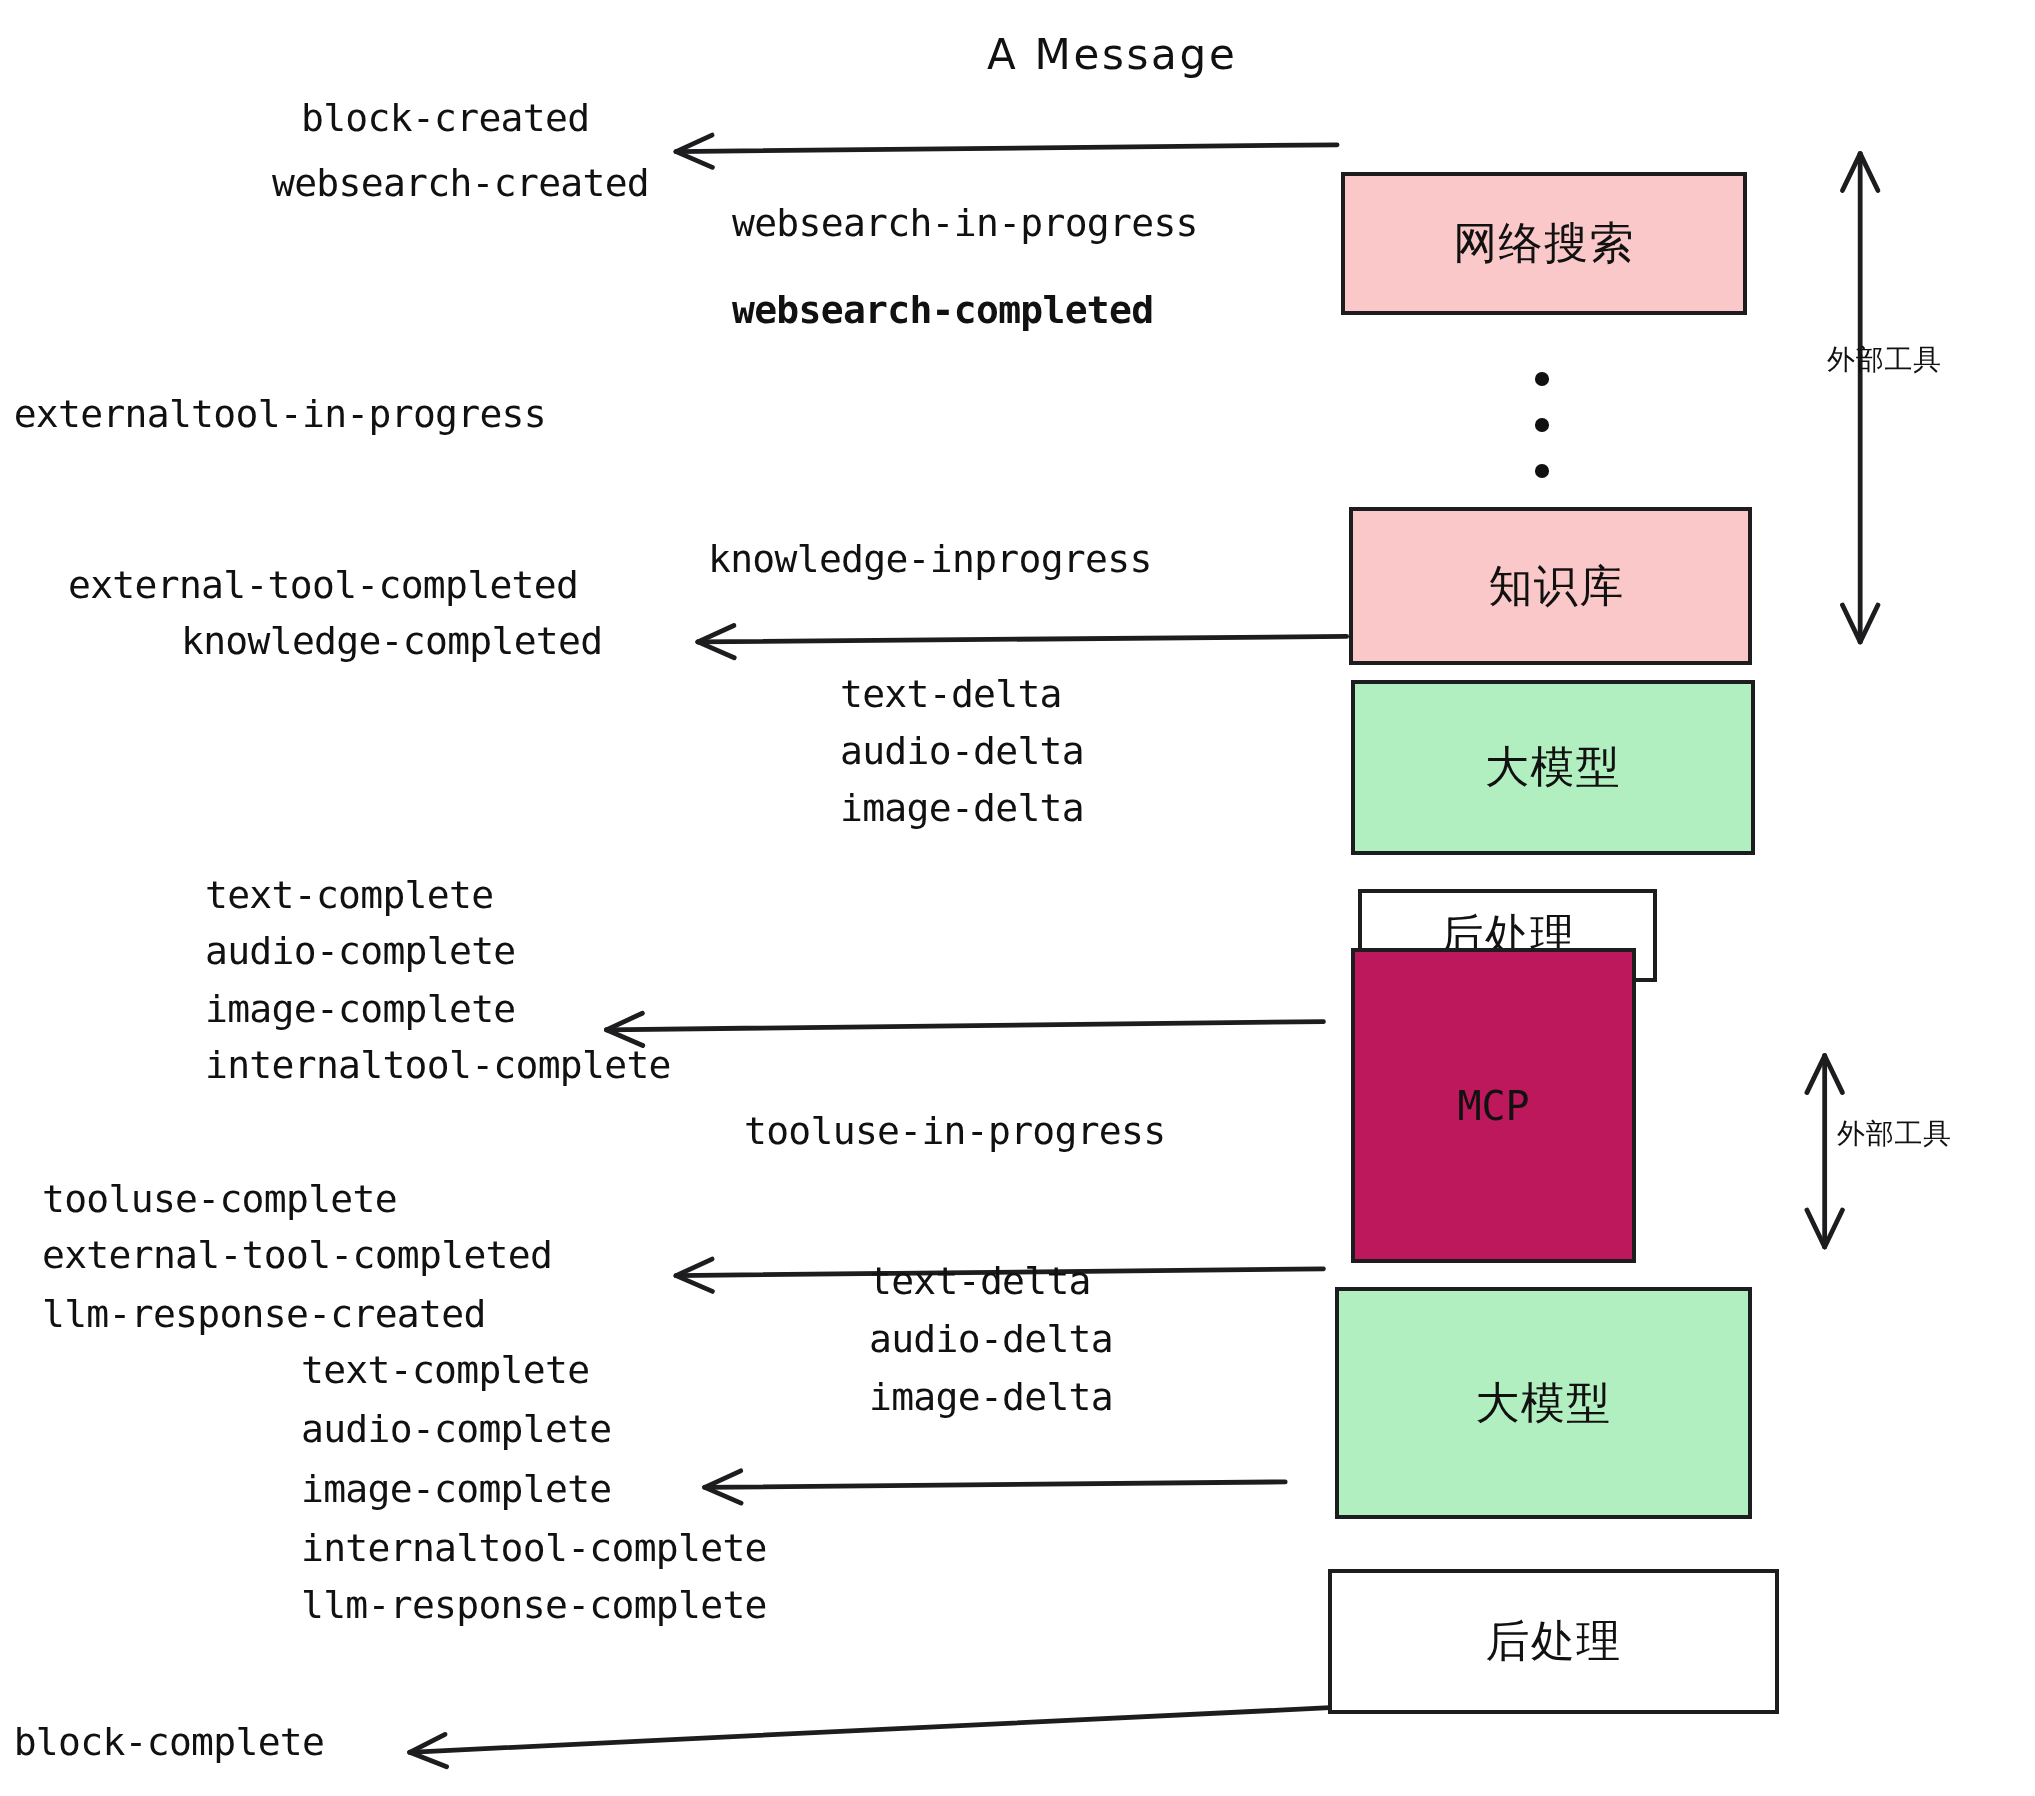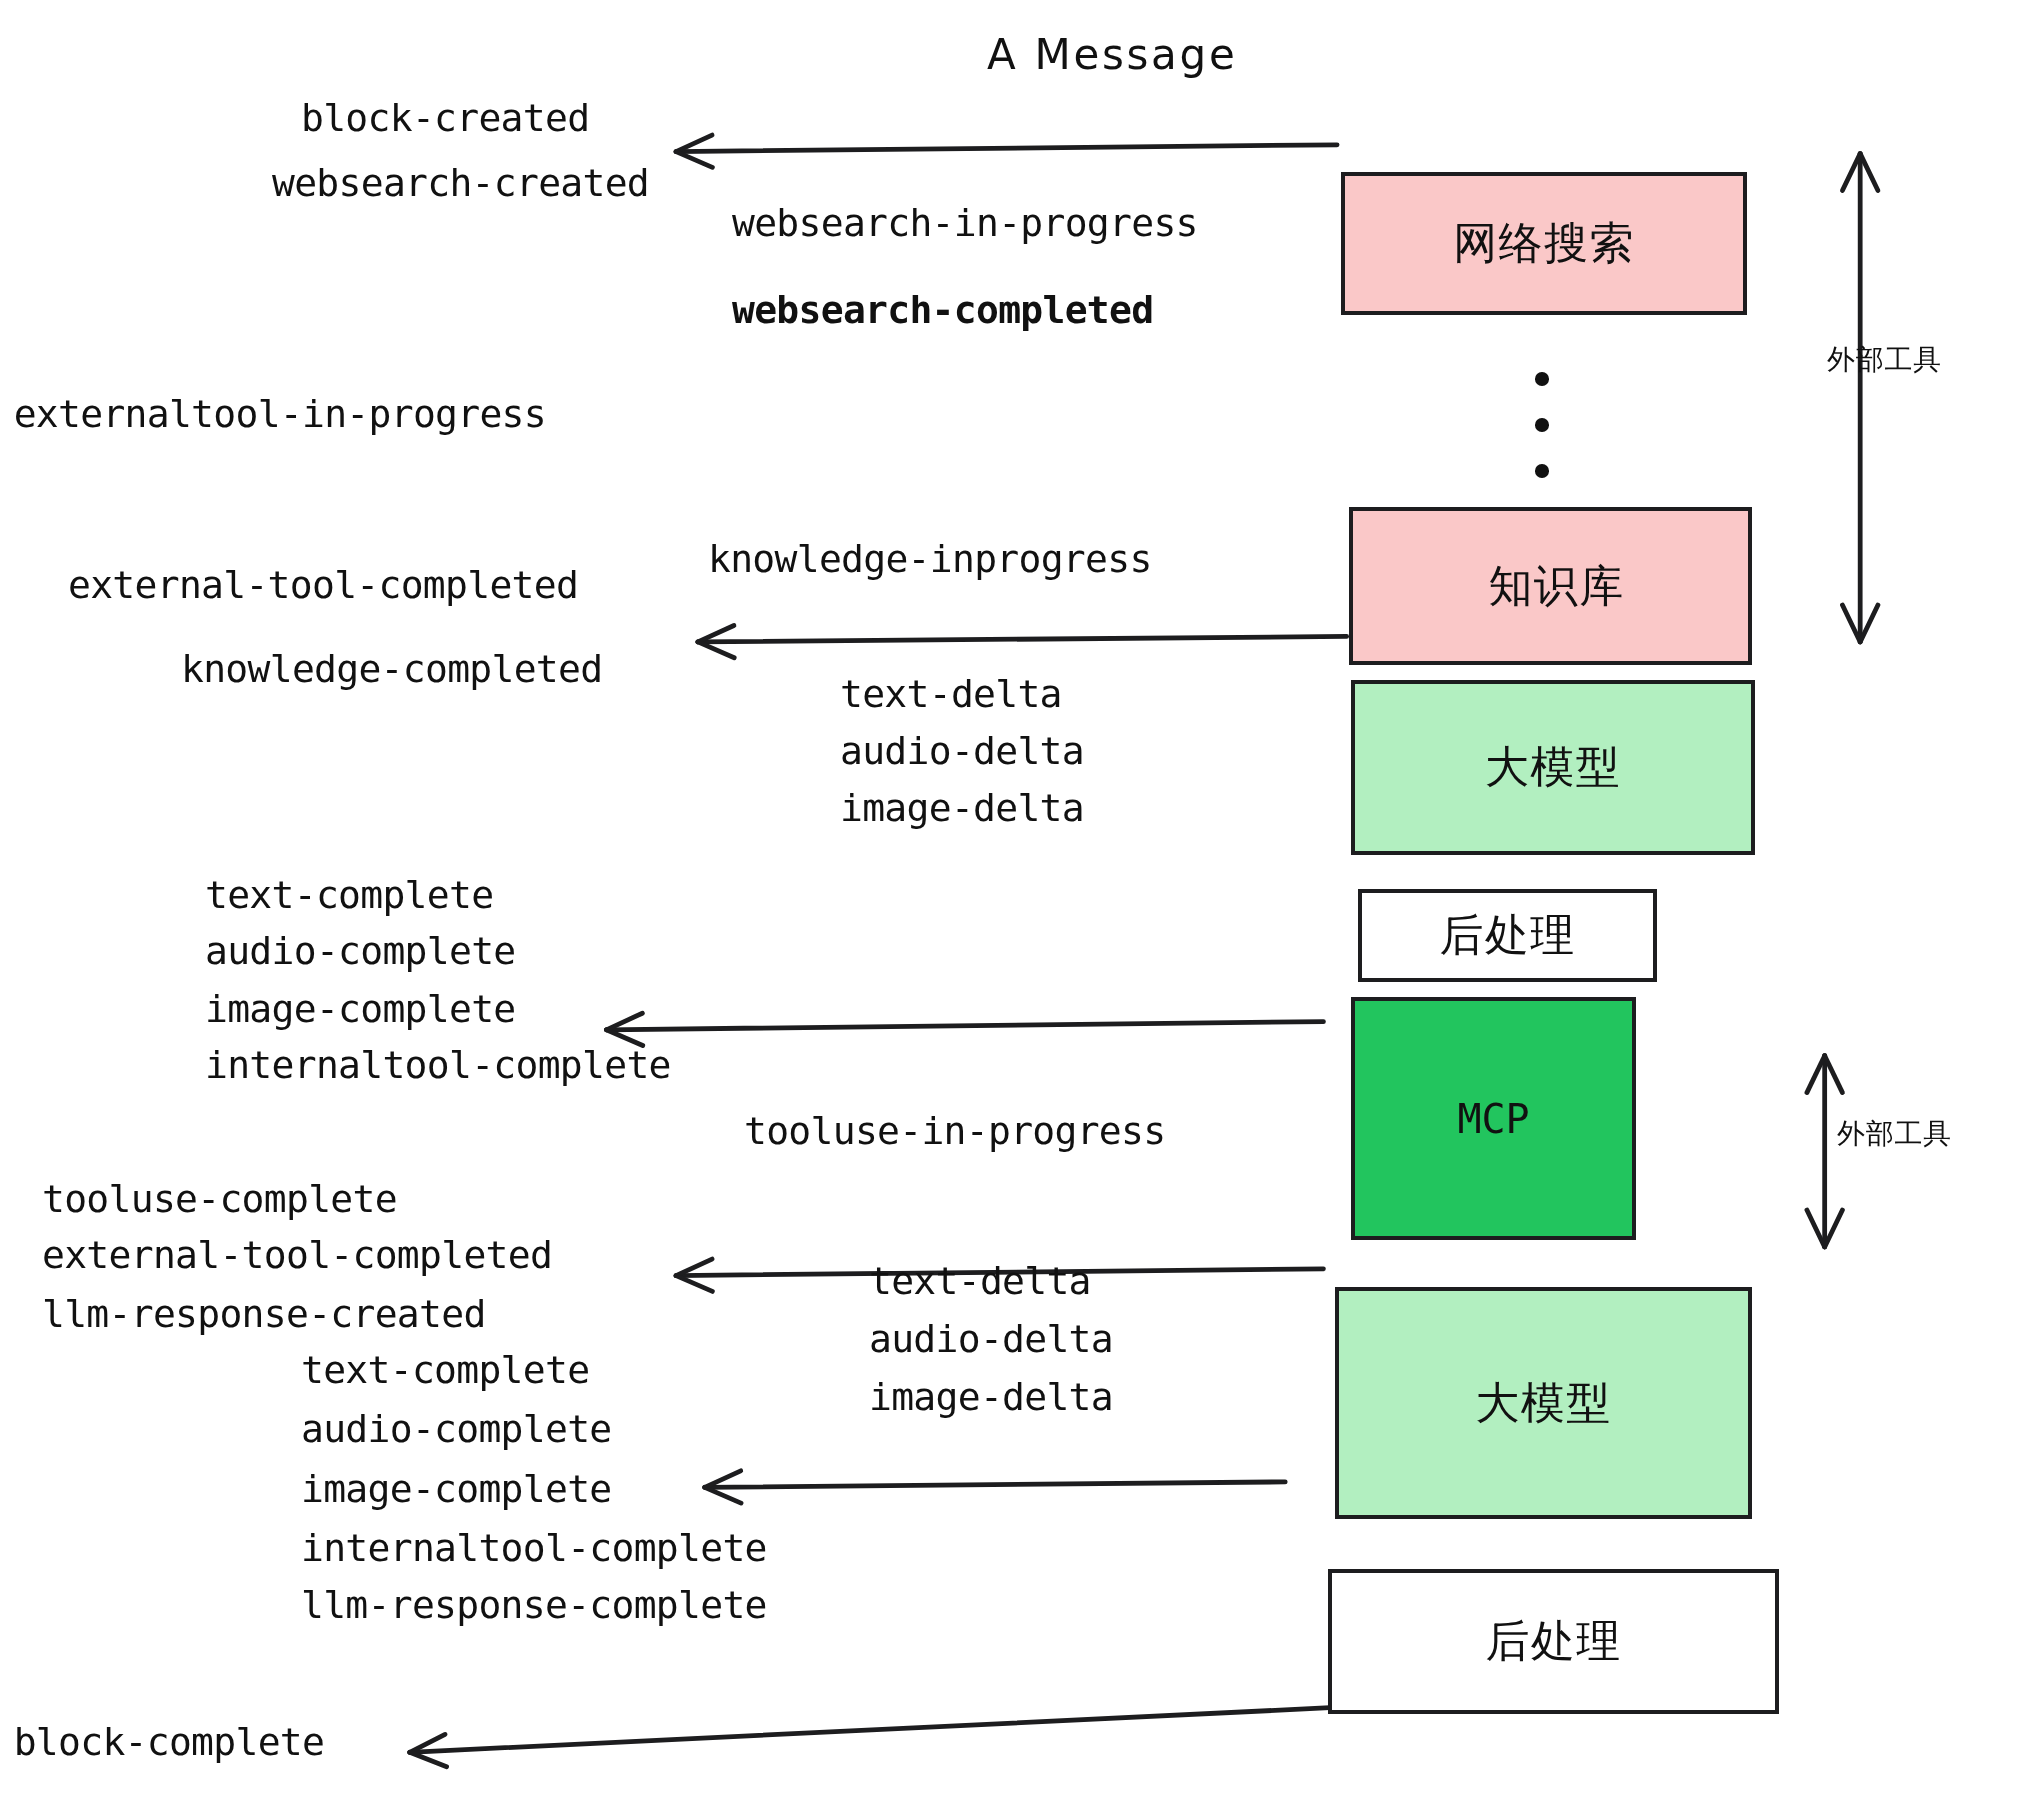--- a/index.html
+++ b/index.html
@@ -120,34 +120,34 @@
         <line x1="2672" y1="1826" x2="2646" y2="1772"></line>
         <line x1="2672" y1="1826" x2="2698" y2="1772"></line>
       </g>
   </svg>
 
   <div id="boxes">
       <div class="box" style="left: 1341px; top: 172px; width: 406px; height: 143px; background: rgb(250, 200, 200); border-color: rgb(29, 29, 31);">网络搜索</div>
       <div class="box" style="left: 1349px; top: 507px; width: 403px; height: 158px; background: rgb(250, 200, 200); border-color: rgb(29, 29, 31); padding-left: 12px;">知识库</div>
       <div class="box" style="left: 1351px; top: 680px; width: 404px; height: 175px; background: rgb(178, 239, 192); border-color: rgb(29, 29, 31);">大模型</div>
       <div class="box" style="left: 1358px; top: 889px; width: 299px; height: 93px; background: rgb(255, 255, 255); border-color: rgb(29, 29, 31);">后处理</div>
-      <div class="box mono" style="left: 1351px; top: 997px; width: 285px; height: 243px; background: #22c55e; border-color: rgb(29, 29, 31);">MCP</div>
+      <div class="box mono" style="left: 1351px; top: 948px; width: 285px; height: 315px; background: #be185d; border-color: rgb(29, 29, 31);">MCP</div>
       <div class="box" style="left: 1335px; top: 1287px; width: 417px; height: 232px; background: rgb(178, 239, 192); border-color: rgb(29, 29, 31);">大模型</div>
       <div class="box" style="left: 1328px; top: 1569px; width: 451px; height: 145px; background: rgb(255, 255, 255); border-color: rgb(29, 29, 31);">后处理</div>
     </div>
 
   <div id="events">
       <div class="evt" style="left: 301px; top: 99px;">block-created</div>
       <div class="evt" style="left: 272px; top: 164px;">websearch-created</div>
       <div class="evt" style="left: 732px; top: 204px;">websearch-in-progress</div>
       <div class="evt" style="left: 732px; top: 291px; font-weight: bold;">websearch-completed</div>
       <div class="evt" style="left: 13.7px; top: 395px;">externaltool-in-progress</div>
       <div class="evt" style="left: 708px; top: 540px;">knowledge-inprogress</div>
       <div class="evt" style="left: 68px; top: 566px;">external-tool-completed</div>
-      <div class="evt" style="left: 181px; top: 622px; margin-top: 28px;">knowledge-completed</div>
+      <div class="evt" style="left: 181px; top: 622px;">knowledge-completed</div>
       <div class="evt" style="left: 840px; top: 675px;">text-delta</div>
       <div class="evt" style="left: 840px; top: 732px;">audio-delta</div>
       <div class="evt" style="left: 840px; top: 789px;">image-delta</div>
       <div class="evt" style="left: 205px; top: 876px;">text-complete</div>
       <div class="evt" style="left: 205px; top: 932px;">audio-complete</div>
       <div class="evt" style="left: 205px; top: 990px;">image-complete</div>
       <div class="evt" style="left: 205px; top: 1046px;">internaltool-complete</div>
       <div class="evt" style="left: 744px; top: 1112px; text-align: right;">tooluse-in-progress</div>
       <div class="evt" style="left: 42px; top: 1180px;">tooluse-complete</div>
       <div class="evt" style="left: 42px; top: 1236px;">external-tool-completed</div>

